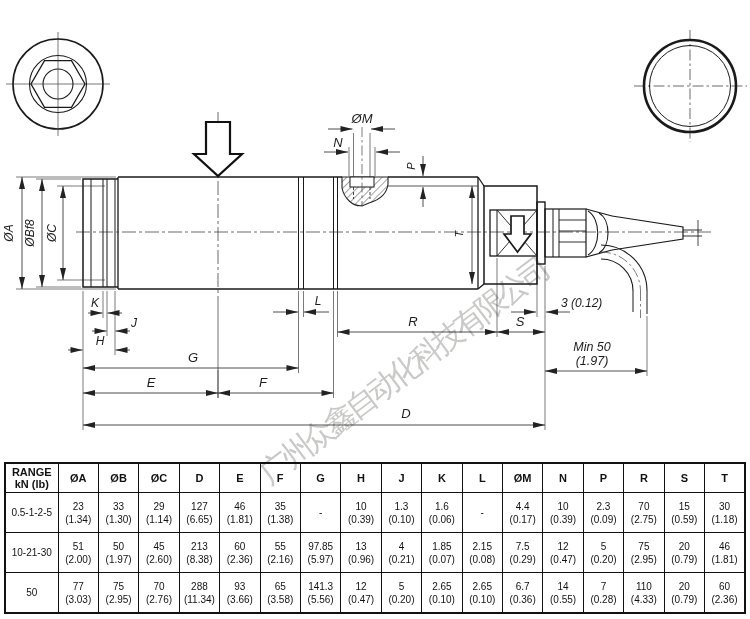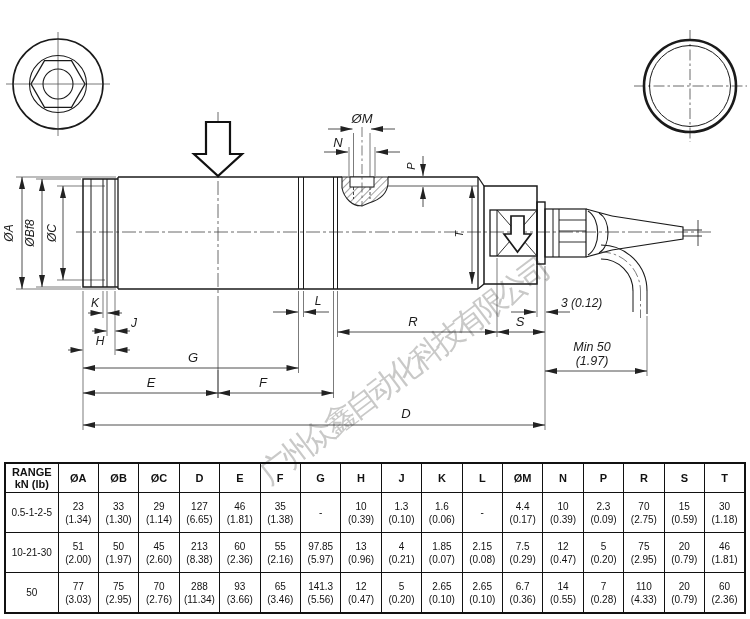--- a/index.html
+++ b/index.html
@@ -432,21 +432,21 @@
         <td>
             <span>288</span>
             <span>(11.34)</span>
           </td>
         <td>
             <span>93</span>
             <span>(3.66)</span>
           </td>
         <td>
             <span>65</span>
-            <span>(3.46)</span>
+            <span>(3.58)</span>
           </td>
         <td>
             <span>141.3</span>
             <span>(5.56)</span>
           </td>
         <td>
             <span>12</span>
             <span>(0.47)</span>
           </td>
         <td>

